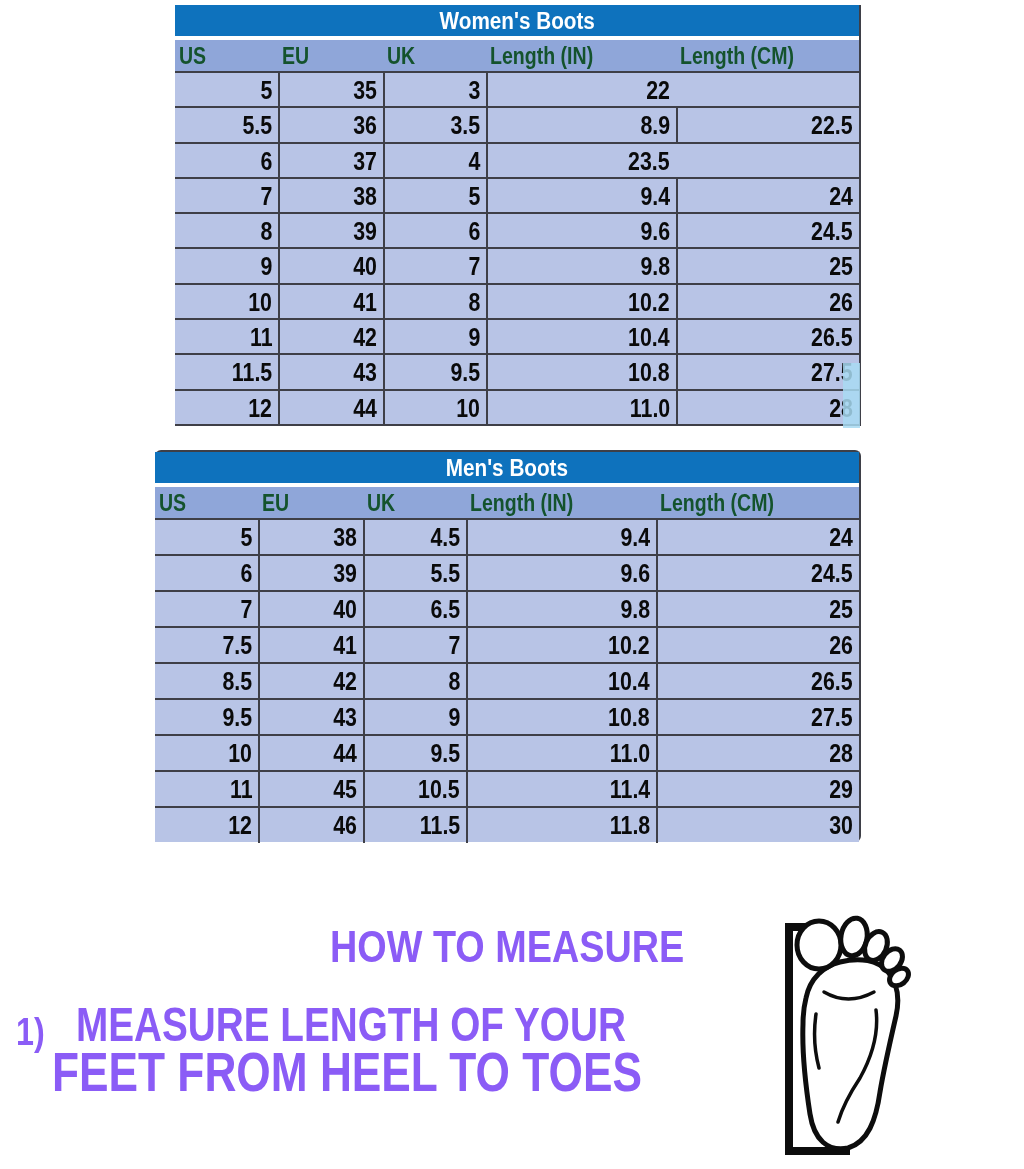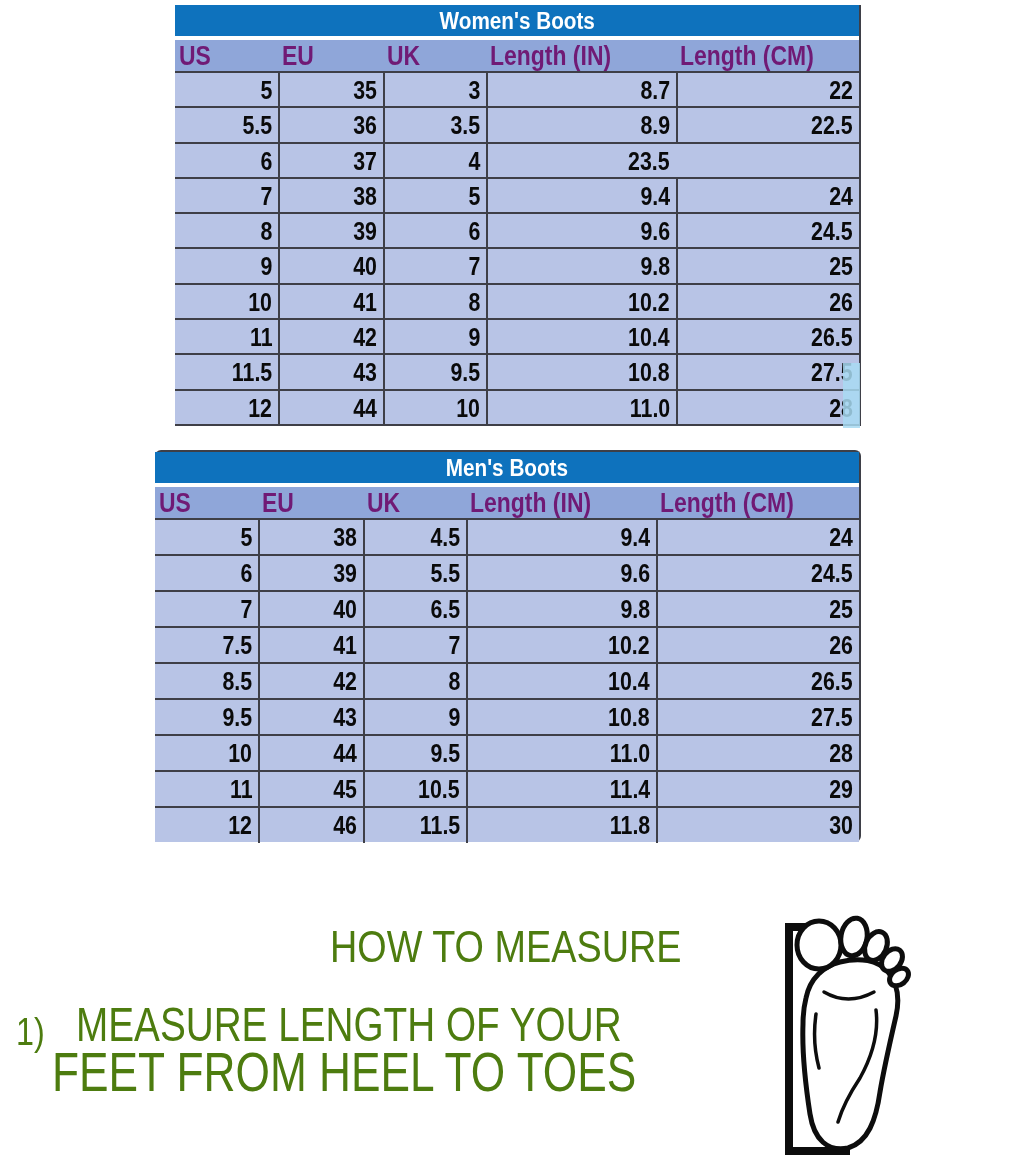--- a/index.html
+++ b/index.html
@@ -20,21 +20,21 @@
     height:31px; background:var(--blue); color:#fff;
     font-weight:bold; font-size:23px; text-align:center; line-height:32px;
     border-bottom:4px solid #fff;
   }
   .hdr-row, .drow{
     display:grid; grid-template-columns:103px 105px 103px 190px 1fr;
   }
   .hdr-row{
     background:var(--hdr); height:31px; line-height:32px;
     border-bottom:2px solid var(--line);
-    color:#701a75; font-weight:bold; font-size:27px;
+    color:#14532d; font-weight:bold; font-size:23px;
   }
   .hc{ padding-left:4px; white-space:nowrap; overflow:visible; }
   .drow{
     background:var(--row); height:33.3px; line-height:34px;
     border-bottom:2px solid var(--line);
     font-weight:bold; font-size:26px; color:#0a0a0a;
   }
   #men-table .drow{ height:34px; line-height:35px; }
   #men-table .drow:last-child{ border-bottom:none; }
   .dc{ text-align:right; padding-right:6px; white-space:nowrap; }
@@ -45,21 +45,21 @@
   .hc .cond{ transform-origin:0 50%; transform:scaleX(0.85); }
   .title-bar .cond{ transform-origin:50% 50%; transform:scaleX(0.9); }
 
   
   .highlight{
     position:absolute; left:843px; top:363px; width:17px; height:65px;
     background:var(--hi); opacity:0.85;
   }
 
   
-  .instr{ position:absolute; color:#4d7c0f; font-weight:normal; line-height:1; white-space:nowrap; }
+  .instr{ position:absolute; color:#8b5cf6; font-weight:bold; line-height:1; white-space:nowrap; }
   .cx{ display:inline-block; transform-origin:0 50%; }
   #howto{ left:330px; top:924px; font-size:45px; }
   #howto .cx{ transform:scaleX(0.84); }
   #step1-num{ left:16px; top:1013px; font-size:38px; }
   #step1-num .cx{ transform:scaleX(0.85); }
   #step1-l1{ left:76px; top:1000px; font-size:49px; }
   #step1-l1 .cx{ transform:scaleX(0.79); }
   #step1-l2{ left:52px; top:1044px; font-size:56px; }
   #step1-l2 .cx{ transform:scaleX(0.79); }
   #step2{ left:14px; top:1122px; font-size:43px; }
@@ -82,21 +82,20 @@
         <div class="hc"><span class="cond">EU</span></div>
         <div class="hc"><span class="cond">UK</span></div>
         <div class="hc"><span class="cond">Length (IN)</span></div>
         <div class="hc"><span class="cond">Length (CM)</span></div>
       </div>
     <div class="body">
         <div class="drow">
           <div class="dc"><span class="cond">5</span></div>
           <div class="dc"><span class="cond">35</span></div>
           <div class="dc"><span class="cond">3</span></div>
-          <div class="dc"><span class="cond">8.7</span></div>
           <div class="dc"><span class="cond">22</span></div>
         </div>
         <div class="drow">
           <div class="dc"><span class="cond">5.5</span></div>
           <div class="dc"><span class="cond">36</span></div>
           <div class="dc"><span class="cond">3.5</span></div>
           <div class="dc"><span class="cond">8.9</span></div>
           <div class="dc"><span class="cond">22.5</span></div>
         </div>
         <div class="drow">

